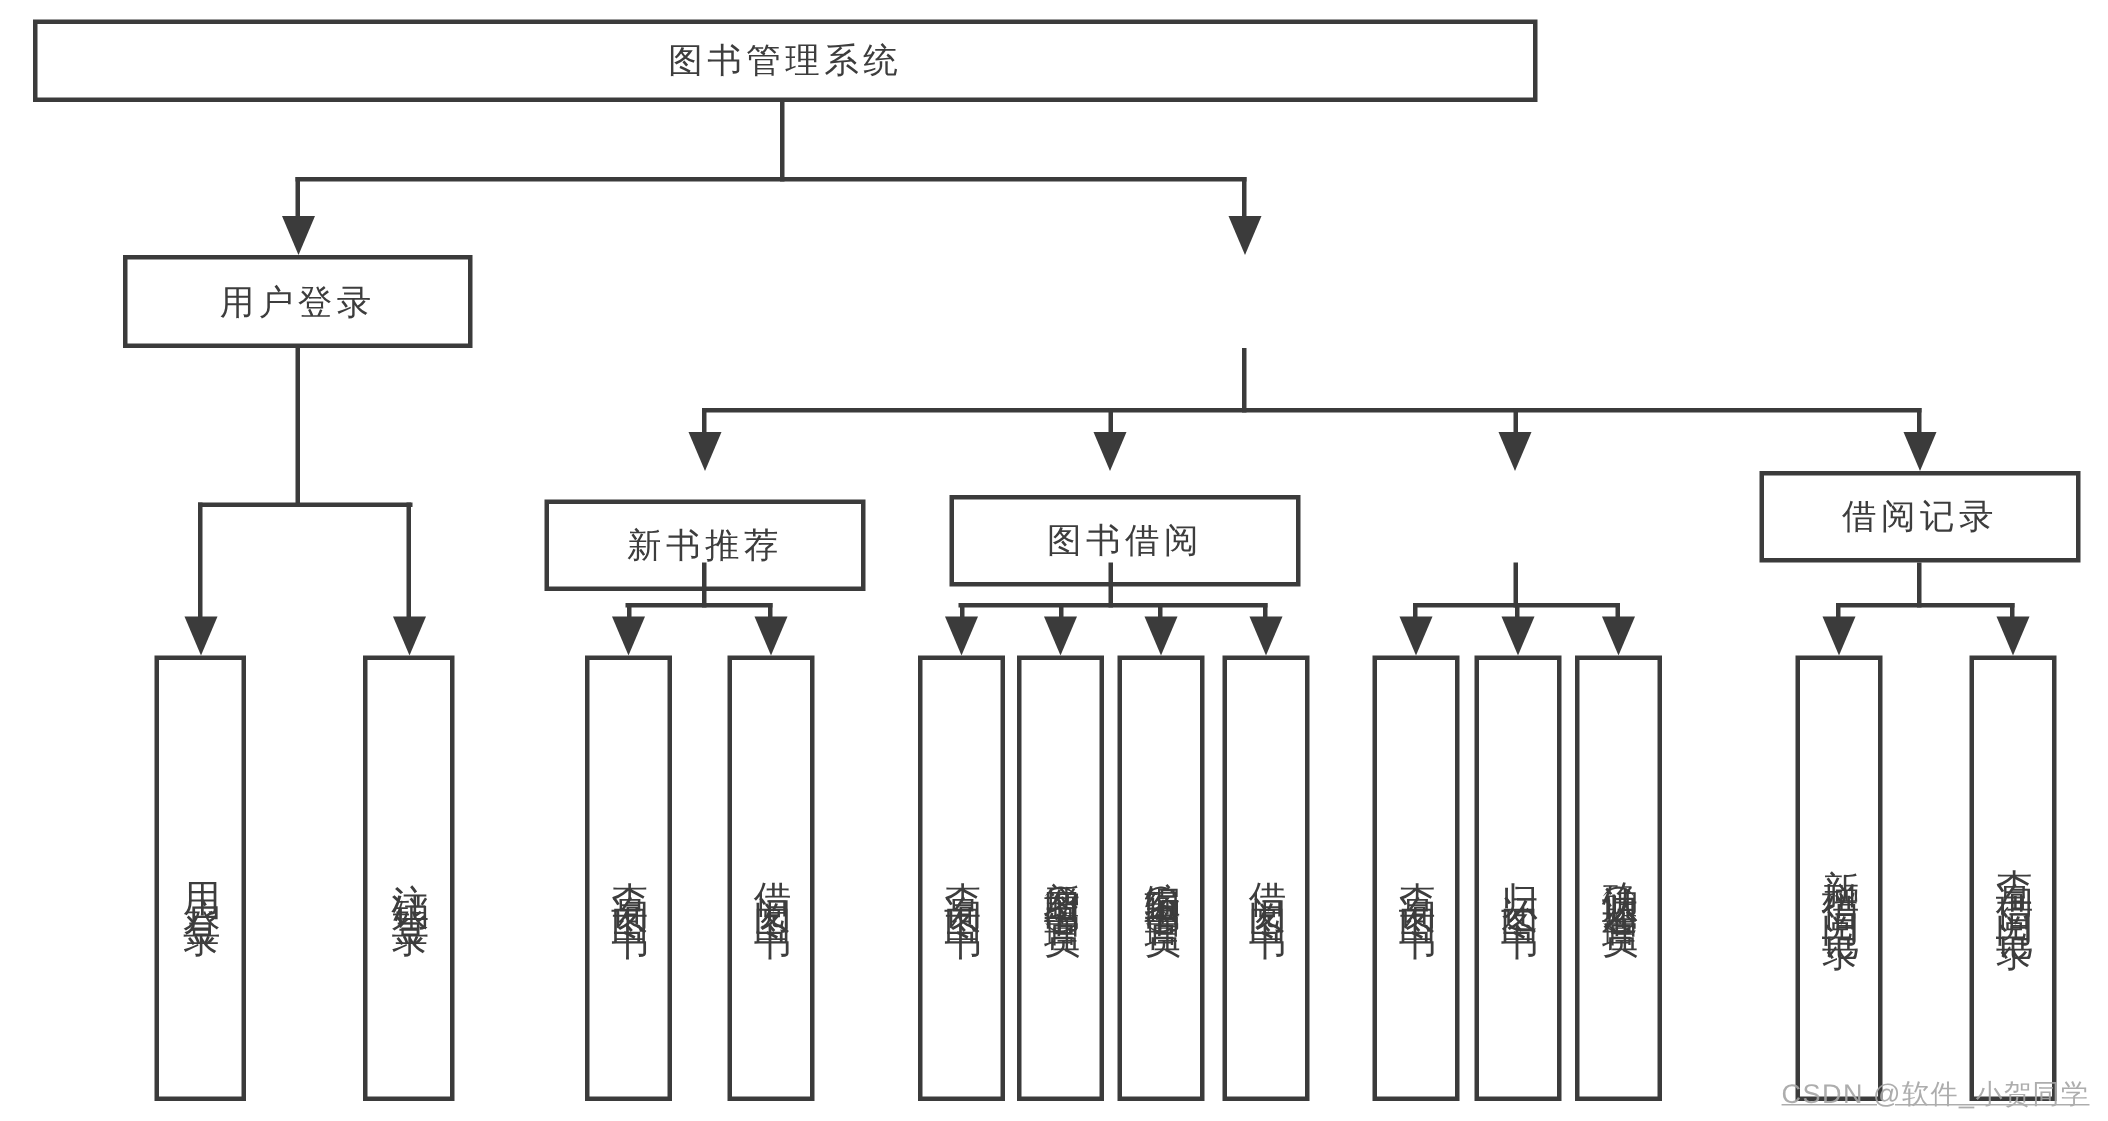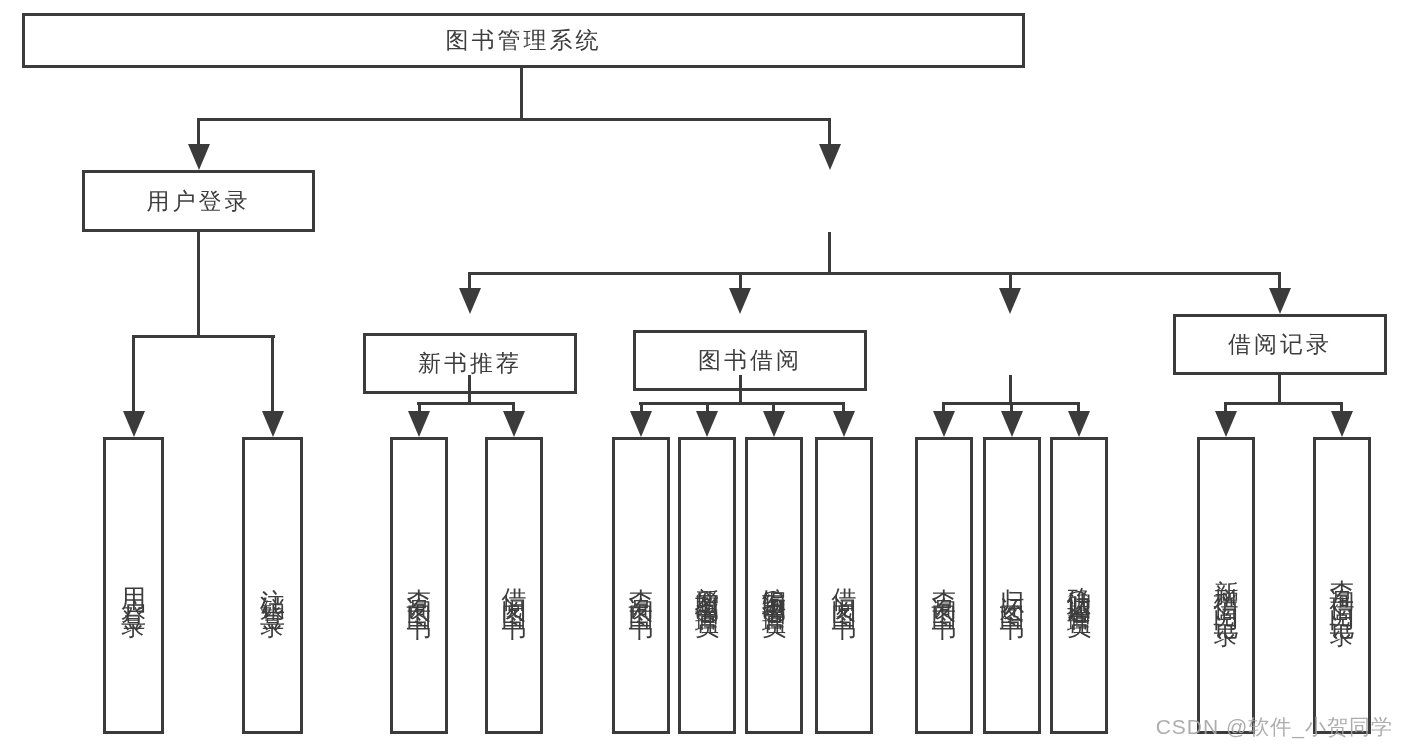--- a/index.html
+++ b/index.html
@@ -44,23 +44,24 @@
   .line{position:absolute;background:var(--line);}
   
   .arrow{
     position:absolute;width:0;height:0;
     border-left:11px solid transparent;
     border-right:11px solid transparent;
     border-top:26px solid var(--line);
   }
   .watermark{
     position:absolute;right:12px;bottom:6px;
-    font-size:21px;letter-spacing:1px;
+    font-size:18px;letter-spacing:1px;
     color:#a5a5a5;opacity:.9;z-index:5;
     white-space:nowrap;
+    text-decoration:underline;
   }
 </style>
 </head>
 <body>
 
 <div class="canvas">
 
   <div class="node" style="left:22px;top:13px;width:1003px;height:55px;">图书管理系统</div>
 
   <div class="node" style="left:82px;top:170px;width:233px;height:62px;">用户登录</div>

